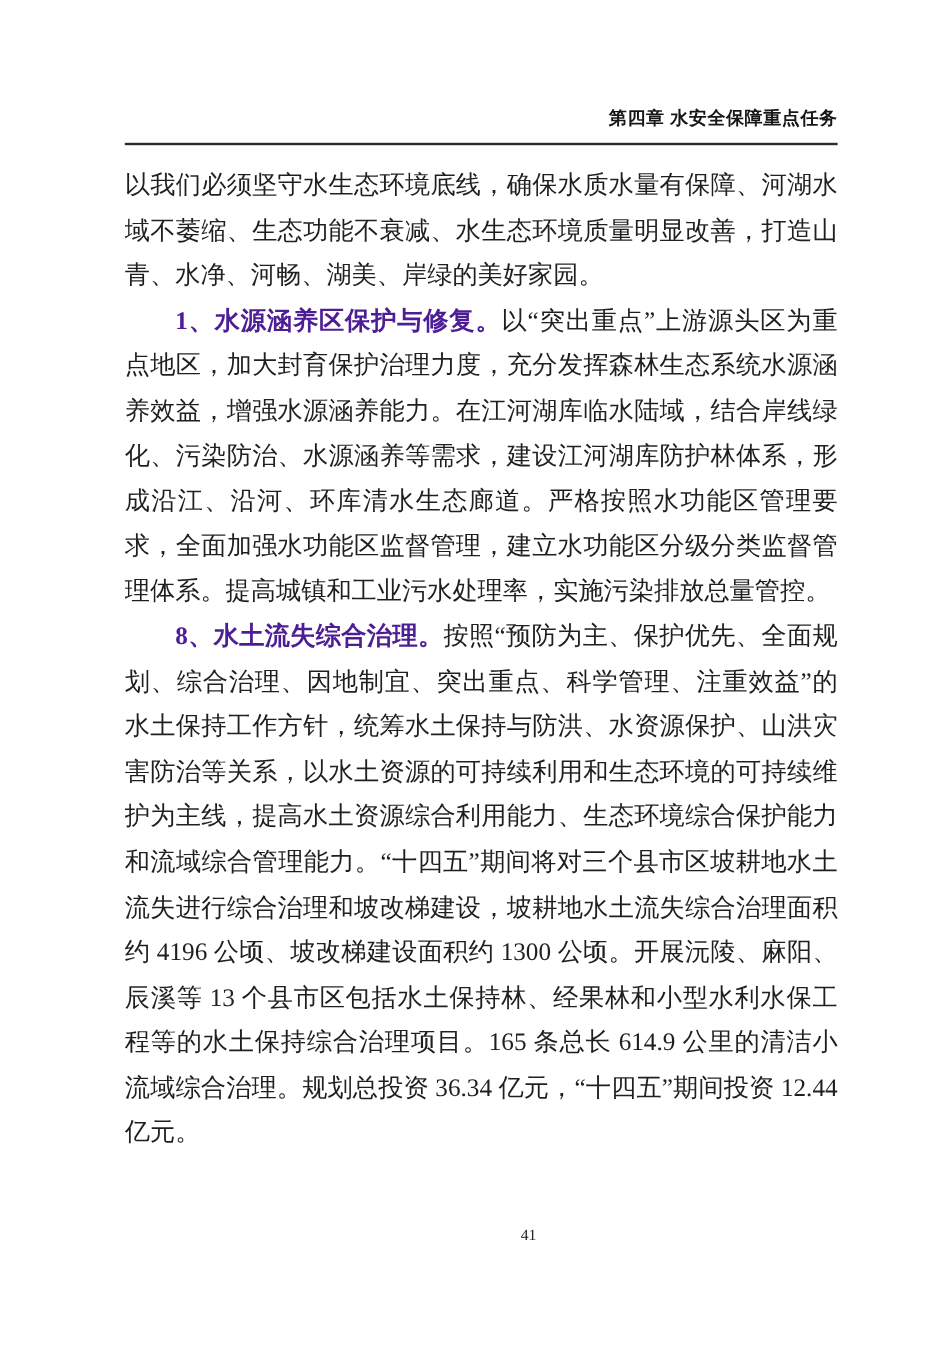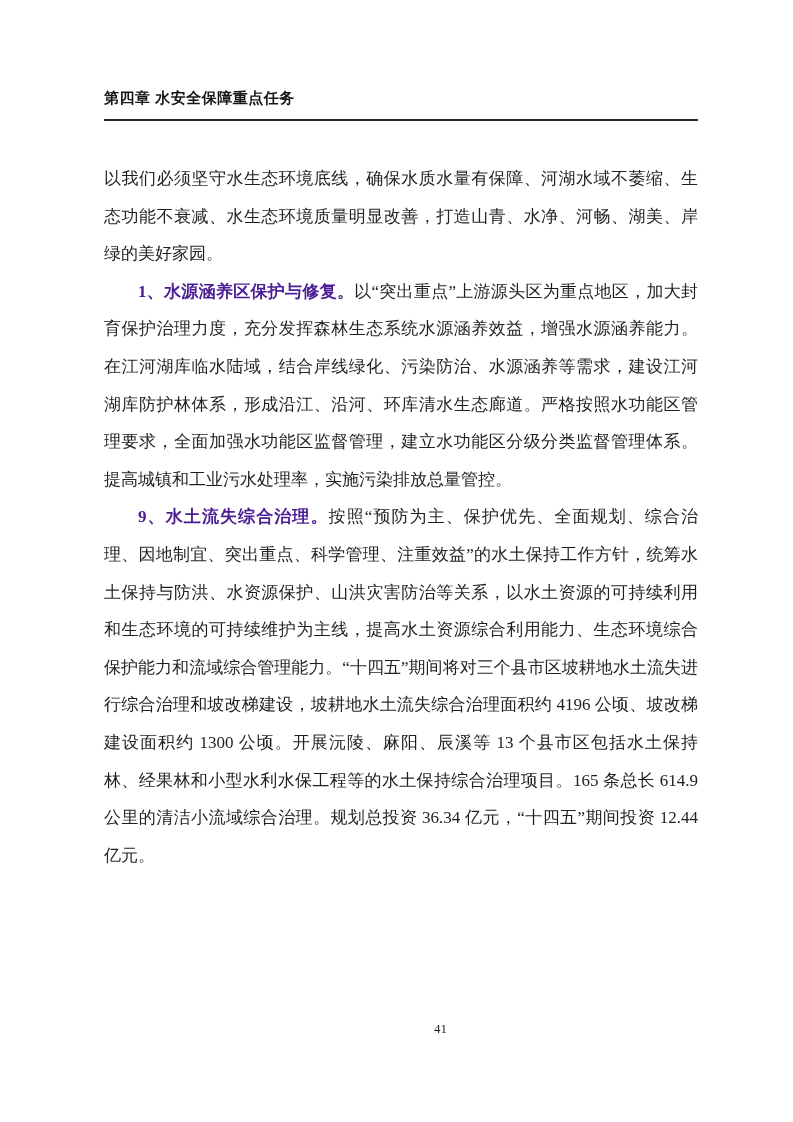--- a/index.html
+++ b/index.html
@@ -14,41 +14,42 @@
     background: #ffffff;
     overflow: hidden;
     font-family: "Liberation Serif", "DejaVu Serif", serif;
     color: #1c1c1c;
   }
   .page-header {
     position: absolute;
     top: 89px;
     left: 104px;
     width: 594px;
+    text-align: right;
     font-family: "Liberation Sans", "DejaVu Sans", sans-serif;
     font-weight: 700;
     font-size: 15px;
     letter-spacing: 0.5px;
     color: #161616;
     white-space: nowrap;
   }
   .header-rule {
     position: absolute;
     top: 119px;
     left: 104px;
     width: 594px;
     height: 0;
     border-top: 2.5px solid #2b2b2b;
   }
   .content {
     position: absolute;
-    top: 160px;
+    top: 136px;
     left: 104px;
     width: 594px;
-    font-size: 17px;
+    font-size: 21px;
     line-height: 37.6px;
     text-align: justify;
     color: #1f1f1f;
   }
   .para {
     margin: 0;
     text-indent: 2em;
   }
   .para.no-indent {
     text-indent: 0;
@@ -79,21 +80,21 @@
   </div>
 
   <div class="header-rule"></div>
 
   <div class="content">
 
     <p class="para no-indent"><span class="lead"></span><span>以我们必须坚守水生态环境底线，确保水质水量有保障、河湖水域不萎缩、生态功能不衰减、水生态环境质量明显改善，打造山青、水净、河畅、湖美、岸绿的美好家园。</span></p>
 
     <p class="para"><span class="lead">1、水源涵养区保护与修复。</span><span>以“突出重点”上游源头区为重点地区，加大封育保护治理力度，充分发挥森林生态系统水源涵养效益，增强水源涵养能力。在江河湖库临水陆域，结合岸线绿化、污染防治、水源涵养等需求，建设江河湖库防护林体系，形成沿江、沿河、环库清水生态廊道。严格按照水功能区管理要求，全面加强水功能区监督管理，建立水功能区分级分类监督管理体系。提高城镇和工业污水处理率，实施污染排放总量管控。</span></p>
 
-    <p class="para"><span class="lead">9、水土流失综合治理。</span><span>按照“预防为主、保护优先、全面规划、综合治理、因地制宜、突出重点、科学管理、注重效益”的水土保持工作方针，统筹水土保持与防洪、水资源保护、山洪灾害防治等关系，以水土资源的可持续利用和生态环境的可持续维护为主线，提高水土资源综合利用能力、生态环境综合保护能力和流域综合管理能力。“十四五”期间将对三个县市区坡耕地水土流失进行综合治理和坡改梯建设，坡耕地水土流失综合治理面积约 4196 公顷、坡改梯建设面积约 1300 公顷。开展沅陵、麻阳、辰溪等 13 个县市区包括水土保持林、经果林和小型水利水保工程等的水土保持综合治理项目。165 条总长 614.9 公里的清洁小流域综合治理。规划总投资 36.34 亿元，“十四五”期间投资 12.44 亿元。</span></p>
+    <p class="para"><span class="lead">8、水土流失综合治理。</span><span>按照“预防为主、保护优先、全面规划、综合治理、因地制宜、突出重点、科学管理、注重效益”的水土保持工作方针，统筹水土保持与防洪、水资源保护、山洪灾害防治等关系，以水土资源的可持续利用和生态环境的可持续维护为主线，提高水土资源综合利用能力、生态环境综合保护能力和流域综合管理能力。“十四五”期间将对三个县市区坡耕地水土流失进行综合治理和坡改梯建设，坡耕地水土流失综合治理面积约 4196 公顷、坡改梯建设面积约 1300 公顷。开展沅陵、麻阳、辰溪等 13 个县市区包括水土保持林、经果林和小型水利水保工程等的水土保持综合治理项目。165 条总长 614.9 公里的清洁小流域综合治理。规划总投资 36.34 亿元，“十四五”期间投资 12.44 亿元。</span></p>
 
   </div>
 
   <div class="page-footer">
     <span>41</span>
   </div>
 
 </div>
 
 </body></html>

